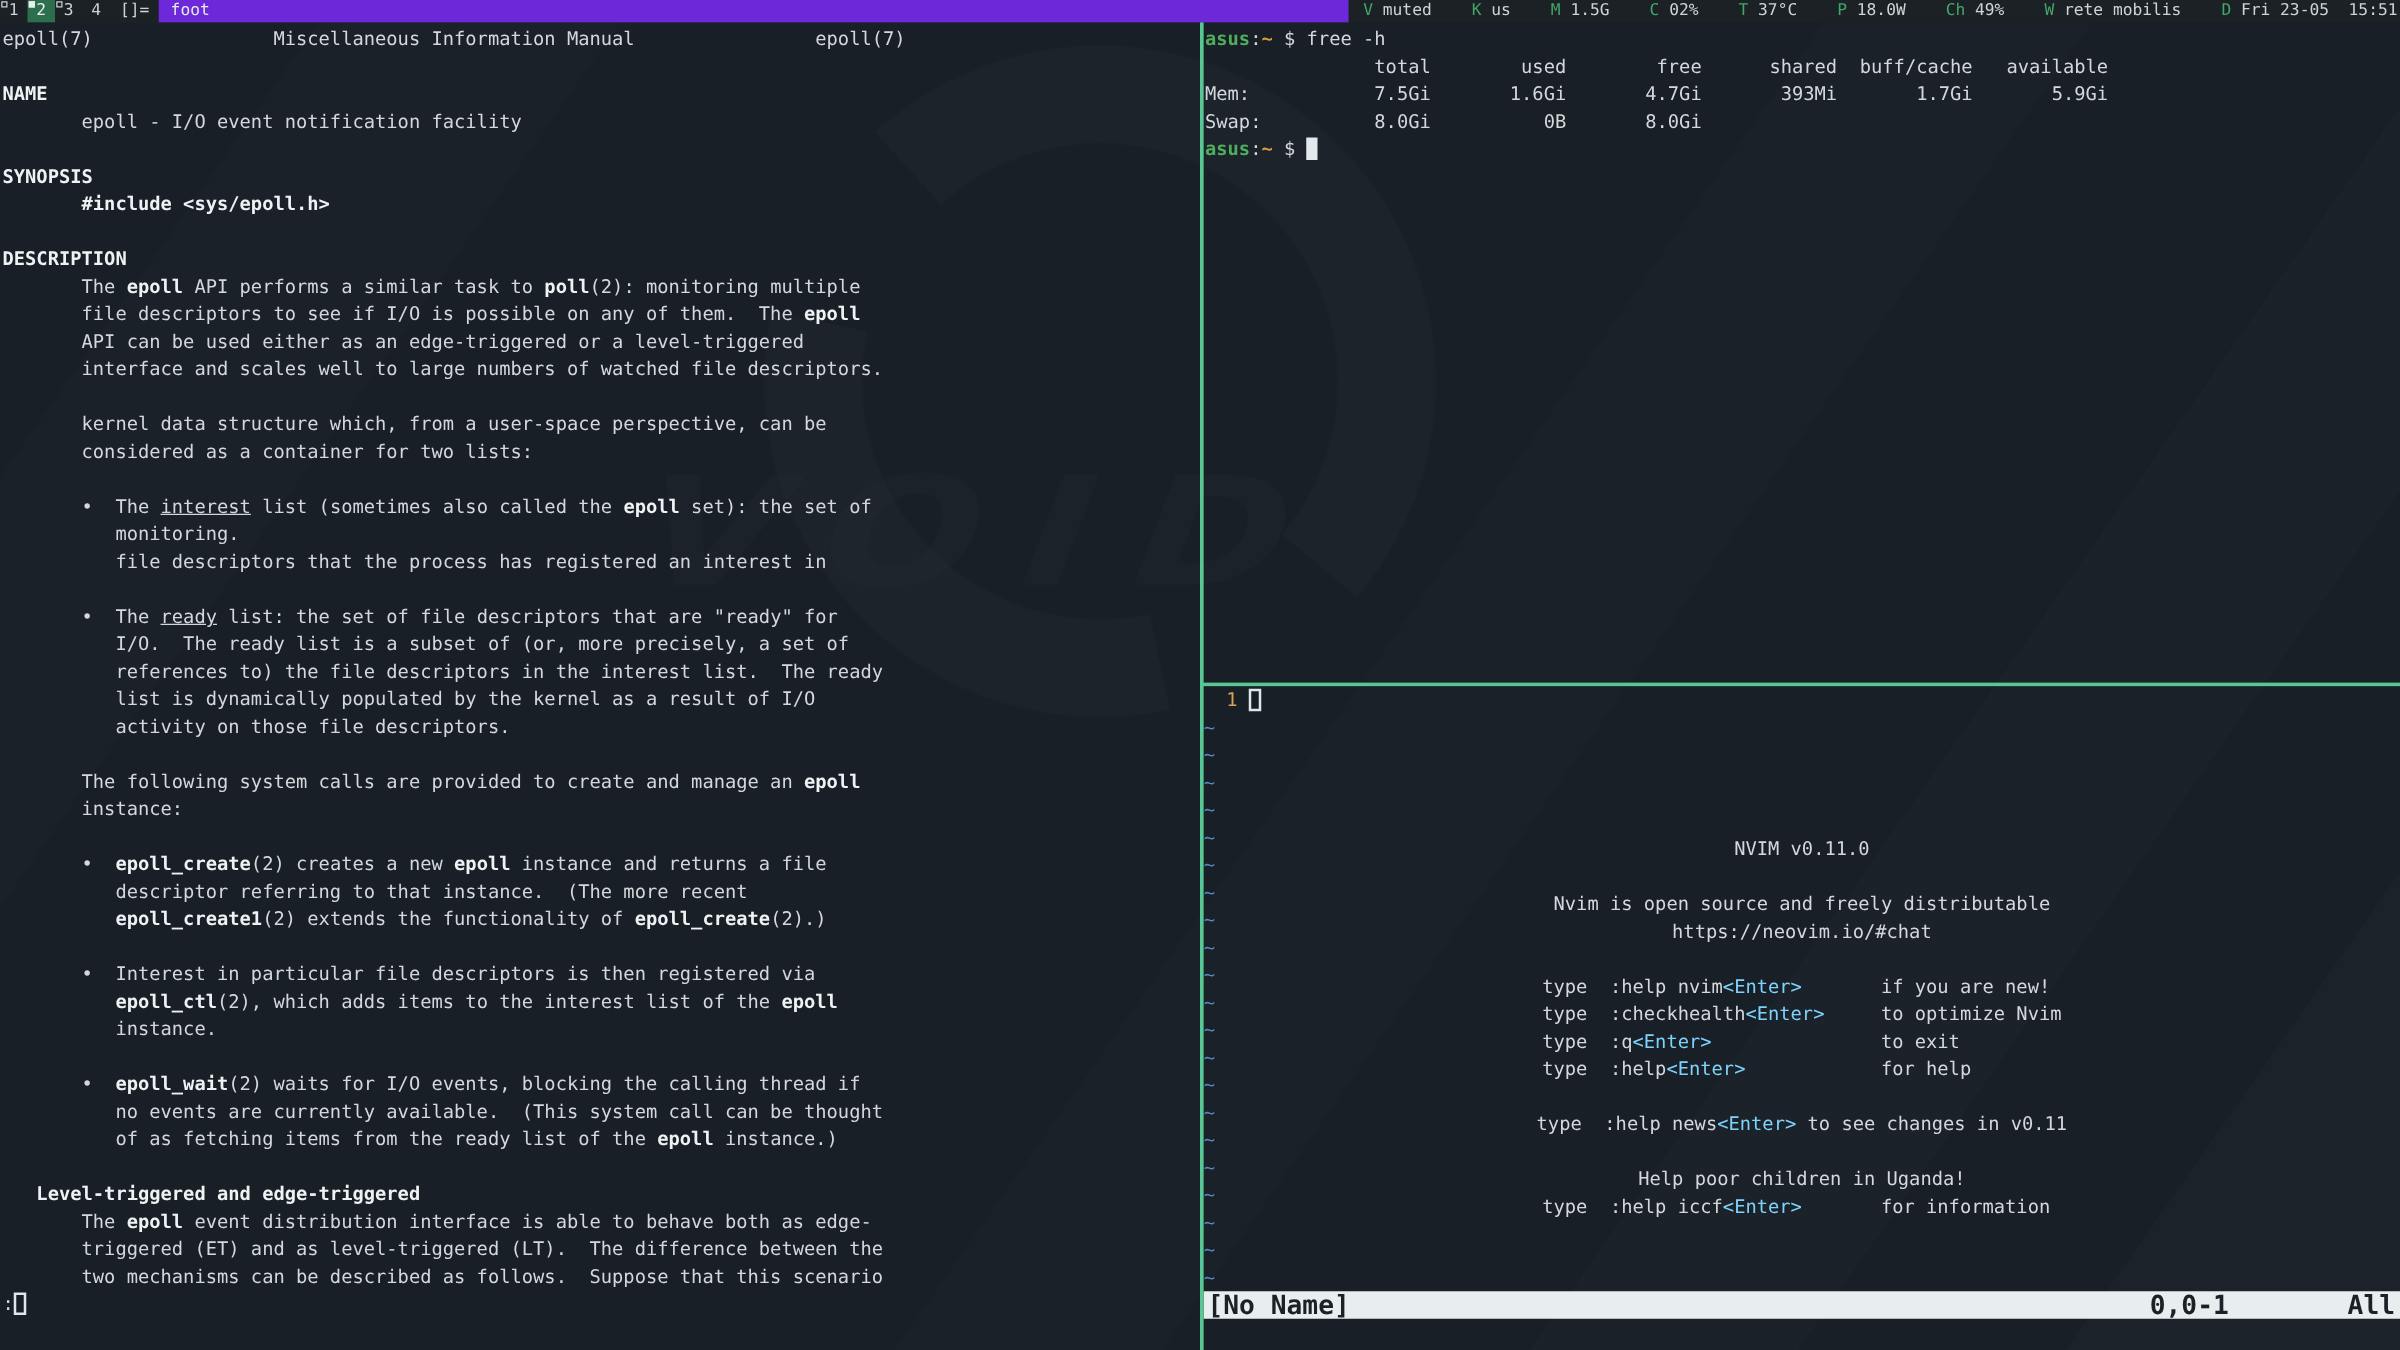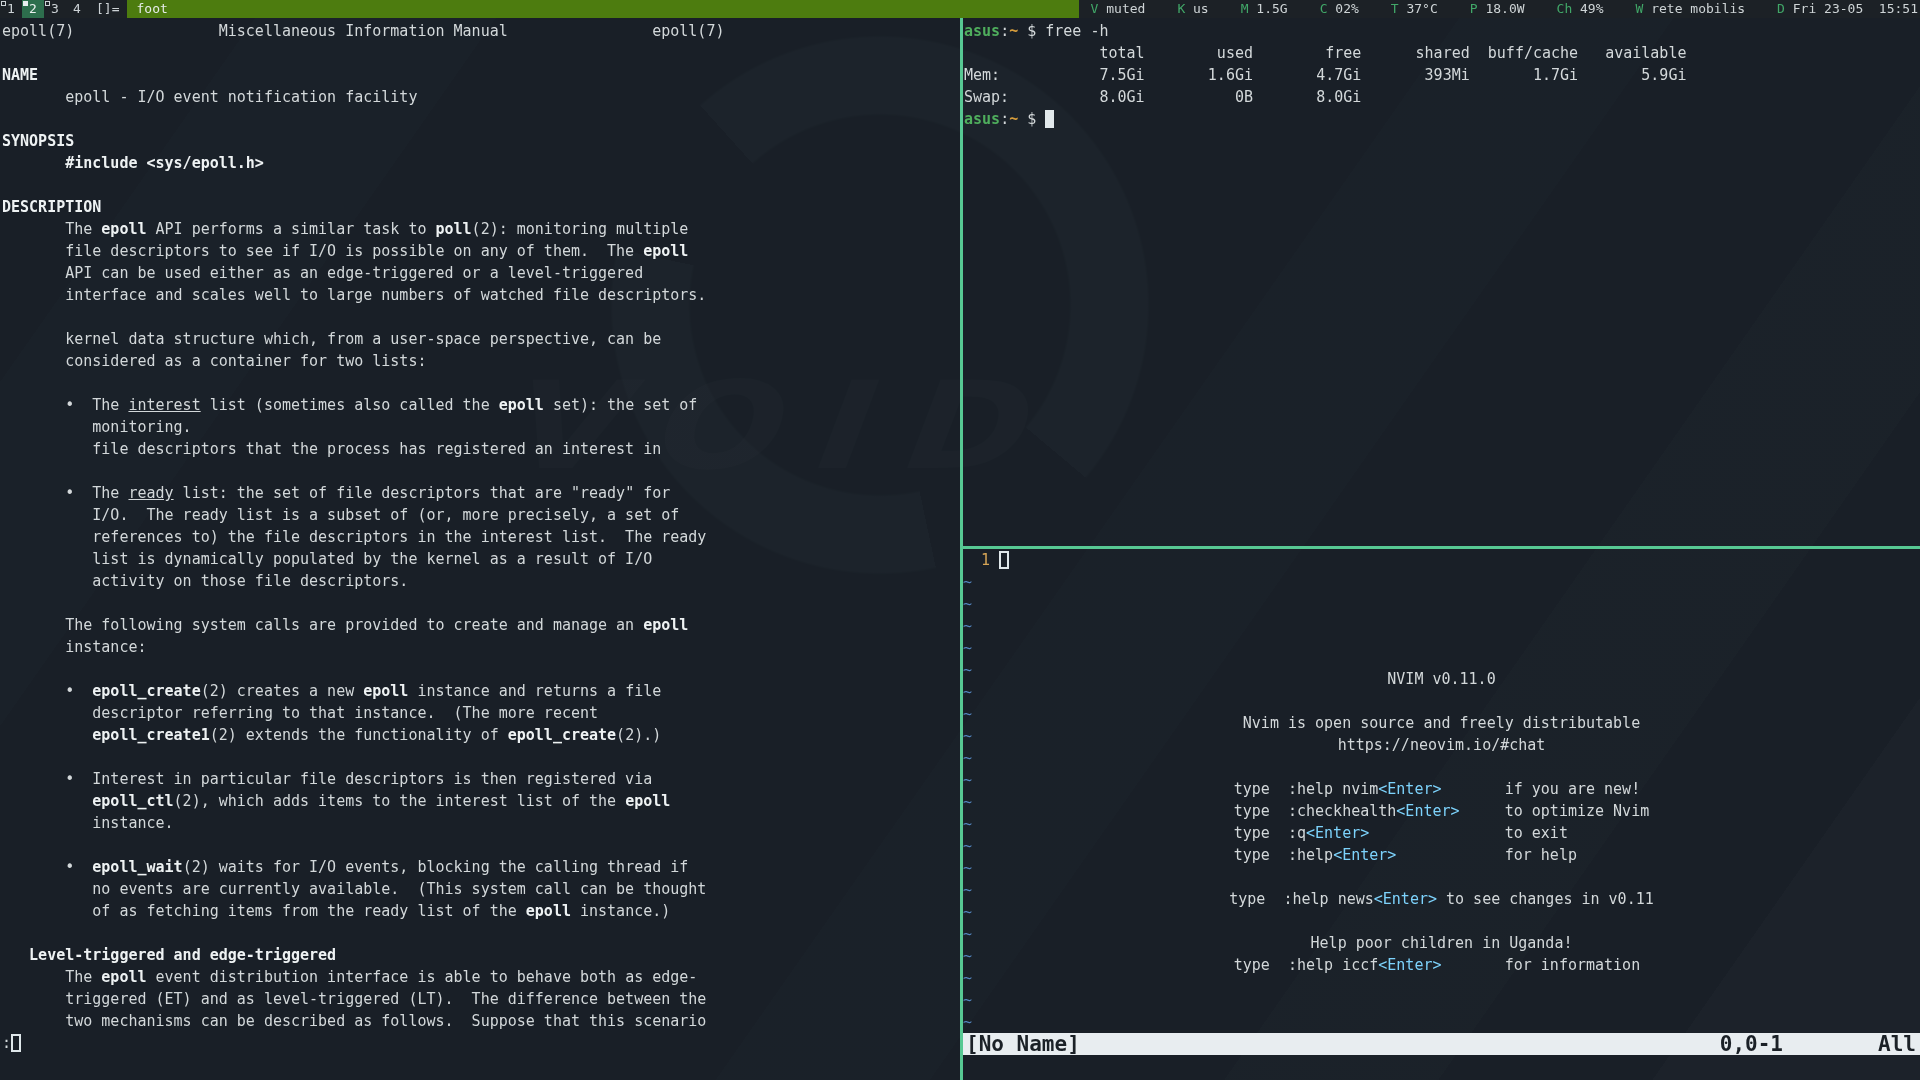--- a/index.html
+++ b/index.html
@@ -25,21 +25,21 @@
     color:rgba(222,236,242,0.045); }
 
   
   .bar { position:absolute; left:0; top:0; width:1920px; height:18px; background:#1c2126;
          display:flex; align-items:stretch; font-size:13px; line-height:18px; color:#ccd2d5; }
   .tag { width:22px; text-align:center; position:relative; }
   .tag.active { background:#2d6e4d; color:#eaf0ee; }
   .ind { position:absolute; top:1px; left:1px; width:5px; height:5px; border:1px solid #ccd2d5; }
   .ind.filled { background:#e9eef0; border-color:#e9eef0; }
   .layoutsym { padding:0 8px; }
-  .wintitle { flex:1; background:#4d7c0f; color:#e6ece9; padding-left:9px; }
+  .wintitle { flex:1; background:#6d28d9; color:#e6ece9; padding-left:9px; }
   .status { display:flex; background:#1c2126; padding:0 2px 0 12px; }
   .seg { margin-left:32px; white-space:pre; }
   .seg:first-child { margin-left:0;text-align:right; }
   .seg .key { color:#41a768; }
   .seg .val { color:#ced4d6; }
 
   
   .pane { position:absolute; background:rgba(15,21,28,0.62); }
   .man-pane  { left:0;   top:18px;  width:960px; height:1062px; padding:2px 15px 0 2px; }
   .term-pane { left:963px; top:18px; width:1110px; height:528px; padding:2px 0 0 1px; }

